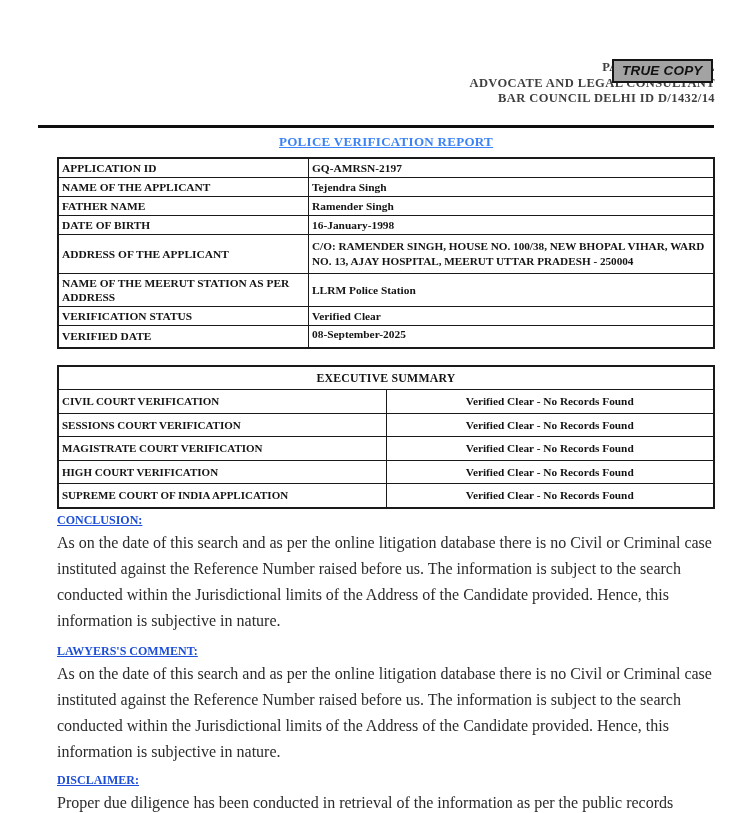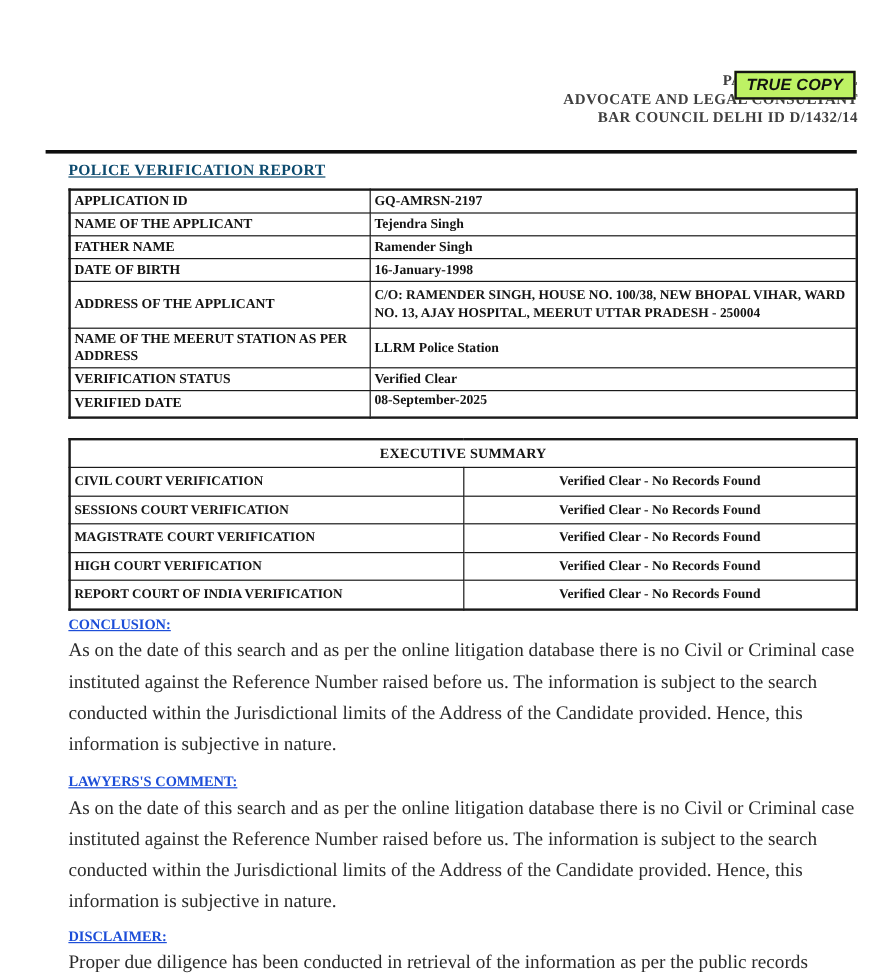--- a/index.html
+++ b/index.html
@@ -13,35 +13,35 @@
   }
   
   .letterhead{
     position:absolute;left:57px;top:60px;width:658px;
     text-align:right;color:#3f3f3f;
     font-size:12.5px;line-height:15.5px;letter-spacing:.4px;
     font-weight:600;
   }
   .stamp{
     position:absolute;left:612px;top:59px;
-    border:2px solid #141414;background:#bef264;
+    border:2px solid #141414;background:#a3a3a3;
     padding:2px 8px 3px 8px;
     font-family:"Liberation Sans", sans-serif;
     font-weight:bold;font-style:italic;
     font-size:13.5px;color:#111;letter-spacing:.2px;
   }
   .rule{
     position:absolute;left:38px;top:125px;width:676px;height:2.5px;
     background:#0e0e0e;
   }
   
   .content{position:absolute;left:57px;top:134px;width:658px;}
   .report-title{
-    text-align:left;font-size:13px;font-weight:bold;
-    text-decoration:underline;letter-spacing:.3px;color:#0c4a6e;
+    text-align:center;font-size:13px;font-weight:bold;
+    text-decoration:underline;letter-spacing:.3px;color:#3b82f6;
     line-height:16px;
   }
   table{border-collapse:collapse;width:658px;table-layout:fixed;}
   table, td{border:1.5px solid #1a1a1a;}
   .tbl{margin-top:7px;border:2px solid #1a1a1a;}
   td{padding:2px 3px;vertical-align:middle;font-weight:bold;color:#141414;}
   .lbl{width:243px;font-size:11.4px;}
   .val{font-size:11.4px;}
   .r-std{height:19px;}
   .r-addr{height:39px;}
@@ -149,21 +149,21 @@
         </tr>
         <tr>
           <td class="lbl">MAGISTRATE COURT VERIFICATION</td>
           <td class="val">Verified Clear - No Records Found</td>
         </tr>
         <tr>
           <td class="lbl">HIGH COURT VERIFICATION</td>
           <td class="val">Verified Clear - No Records Found</td>
         </tr>
         <tr>
-          <td class="lbl">REPORT COURT OF INDIA VERIFICATION</td>
+          <td class="lbl">SUPREME COURT OF INDIA APPLICATION</td>
           <td class="val">Verified Clear - No Records Found</td>
         </tr>
       </tbody>
     </table>
 
     <div class="sec-heading">CONCLUSION:</div>
     <div class="sec-body">As on the date of this search and as per the online litigation database there is no Civil or Criminal case instituted against the Reference Number raised before us. The information is subject to the search conducted within the Jurisdictional limits of the Address of the Candidate provided. Hence, this information is subjective in nature.</div>
 
     <div class="sec-heading mt2">LAWYERS'S COMMENT:</div>
     <div class="sec-body">As on the date of this search and as per the online litigation database there is no Civil or Criminal case instituted against the Reference Number raised before us. The information is subject to the search conducted within the Jurisdictional limits of the Address of the Candidate provided. Hence, this information is subjective in nature.</div>

